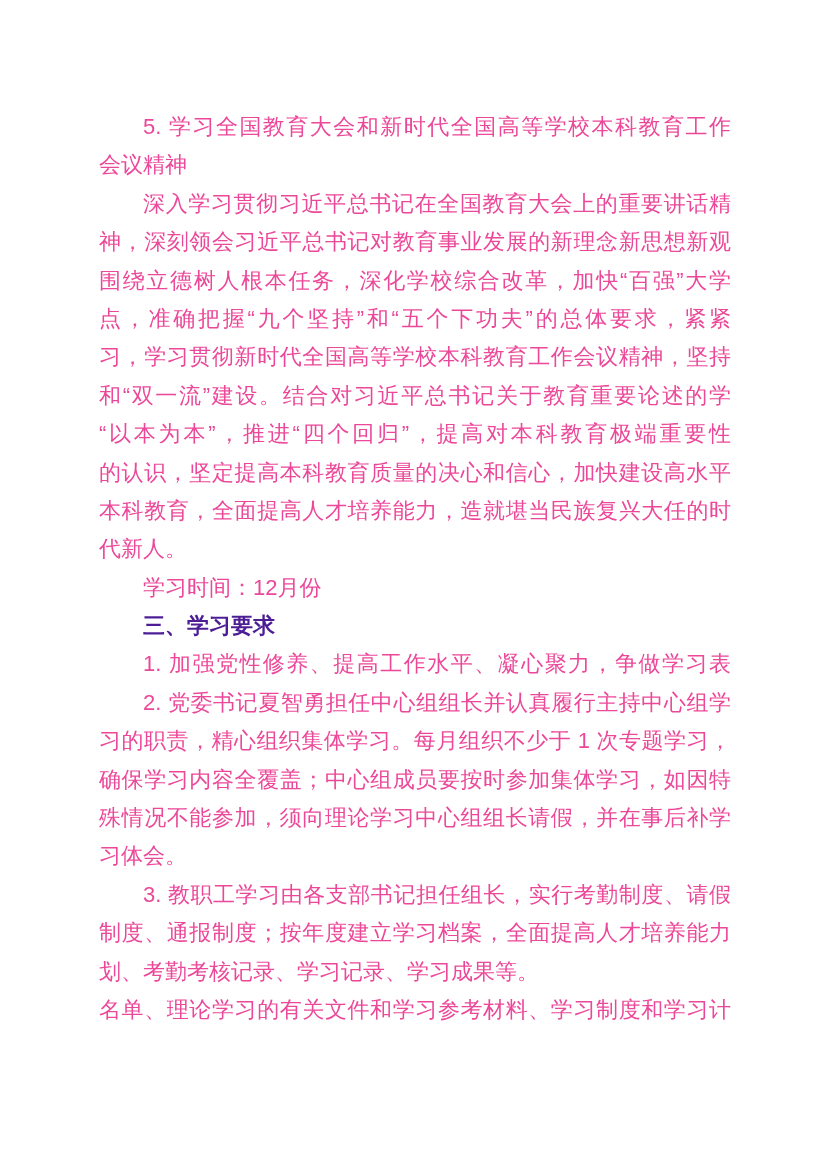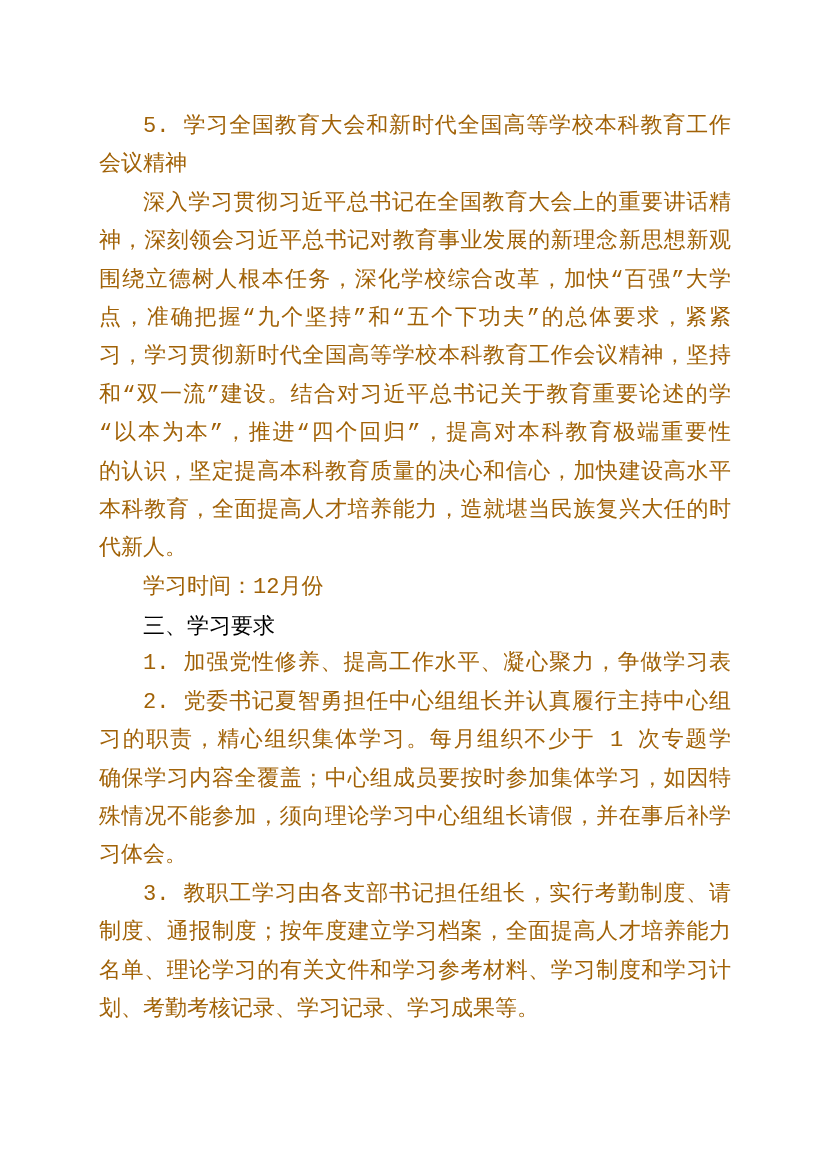--- a/index.html
+++ b/index.html
@@ -17,37 +17,37 @@
   .text-block {
     position: absolute;
     left: 99px;
     top: 108px;
     width: 632px;
   }
   .line {
     height: 38.4px;
     line-height: 38.4px;
     font-size: 22px;
-    font-family: Liberation Mono, monospace;
-    color: #a16207;
+    font-family: Liberation Sans, sans-serif;
+    color: #ec4899;
     white-space: normal;
     overflow: hidden;
     text-align: left;
   }
   .line.ind {
     text-indent: 44px;
   }
   .line.j {
     text-align: justify;
     text-align-last: justify;
   }
   .line.heading {
     font-family: "Liberation Sans", "DejaVu Sans", sans-serif;
-    font-weight: 400;
-    color: #000000;
+    font-weight: 700;
+    color: #4c1d95;
   }
 </style>
 </head>
 <body>
 
 <div class="page">
   <div class="text-block">
 
     <div class="line ind j">5. 学习全国教育大会和新时代全国高等学校本科教育工作</div>
     <div class="line">会议精神</div>
@@ -70,17 +70,17 @@
     <div class="line ind j">1. 加强党性修养、提高工作水平、凝心聚力，争做学习表率，</div>
 
     <div class="line ind j">2. 党委书记夏智勇担任中心组组长并认真履行主持中心组学</div>
     <div class="line j">习的职责，精心组织集体学习。每月组织不少于 1 次专题学习，</div>
     <div class="line j">确保学习内容全覆盖；中心组成员要按时参加集体学习，如因特</div>
     <div class="line j">殊情况不能参加，须向理论学习中心组组长请假，并在事后补学</div>
     <div class="line">习体会。</div>
 
     <div class="line ind j">3. 教职工学习由各支部书记担任组长，实行考勤制度、请假</div>
     <div class="line j">制度、通报制度；按年度建立学习档案，全面提高人才培养能力</div>
+    <div class="line">划、考勤考核记录、学习记录、学习成果等。</div>
     <div class="line j">名单、理论学习的有关文件和学习参考材料、学习制度和学习计</div>
-    <div class="line">划、考勤考核记录、学习记录、学习成果等。</div>
 
   </div>
 </div>
 
 </body></html>

